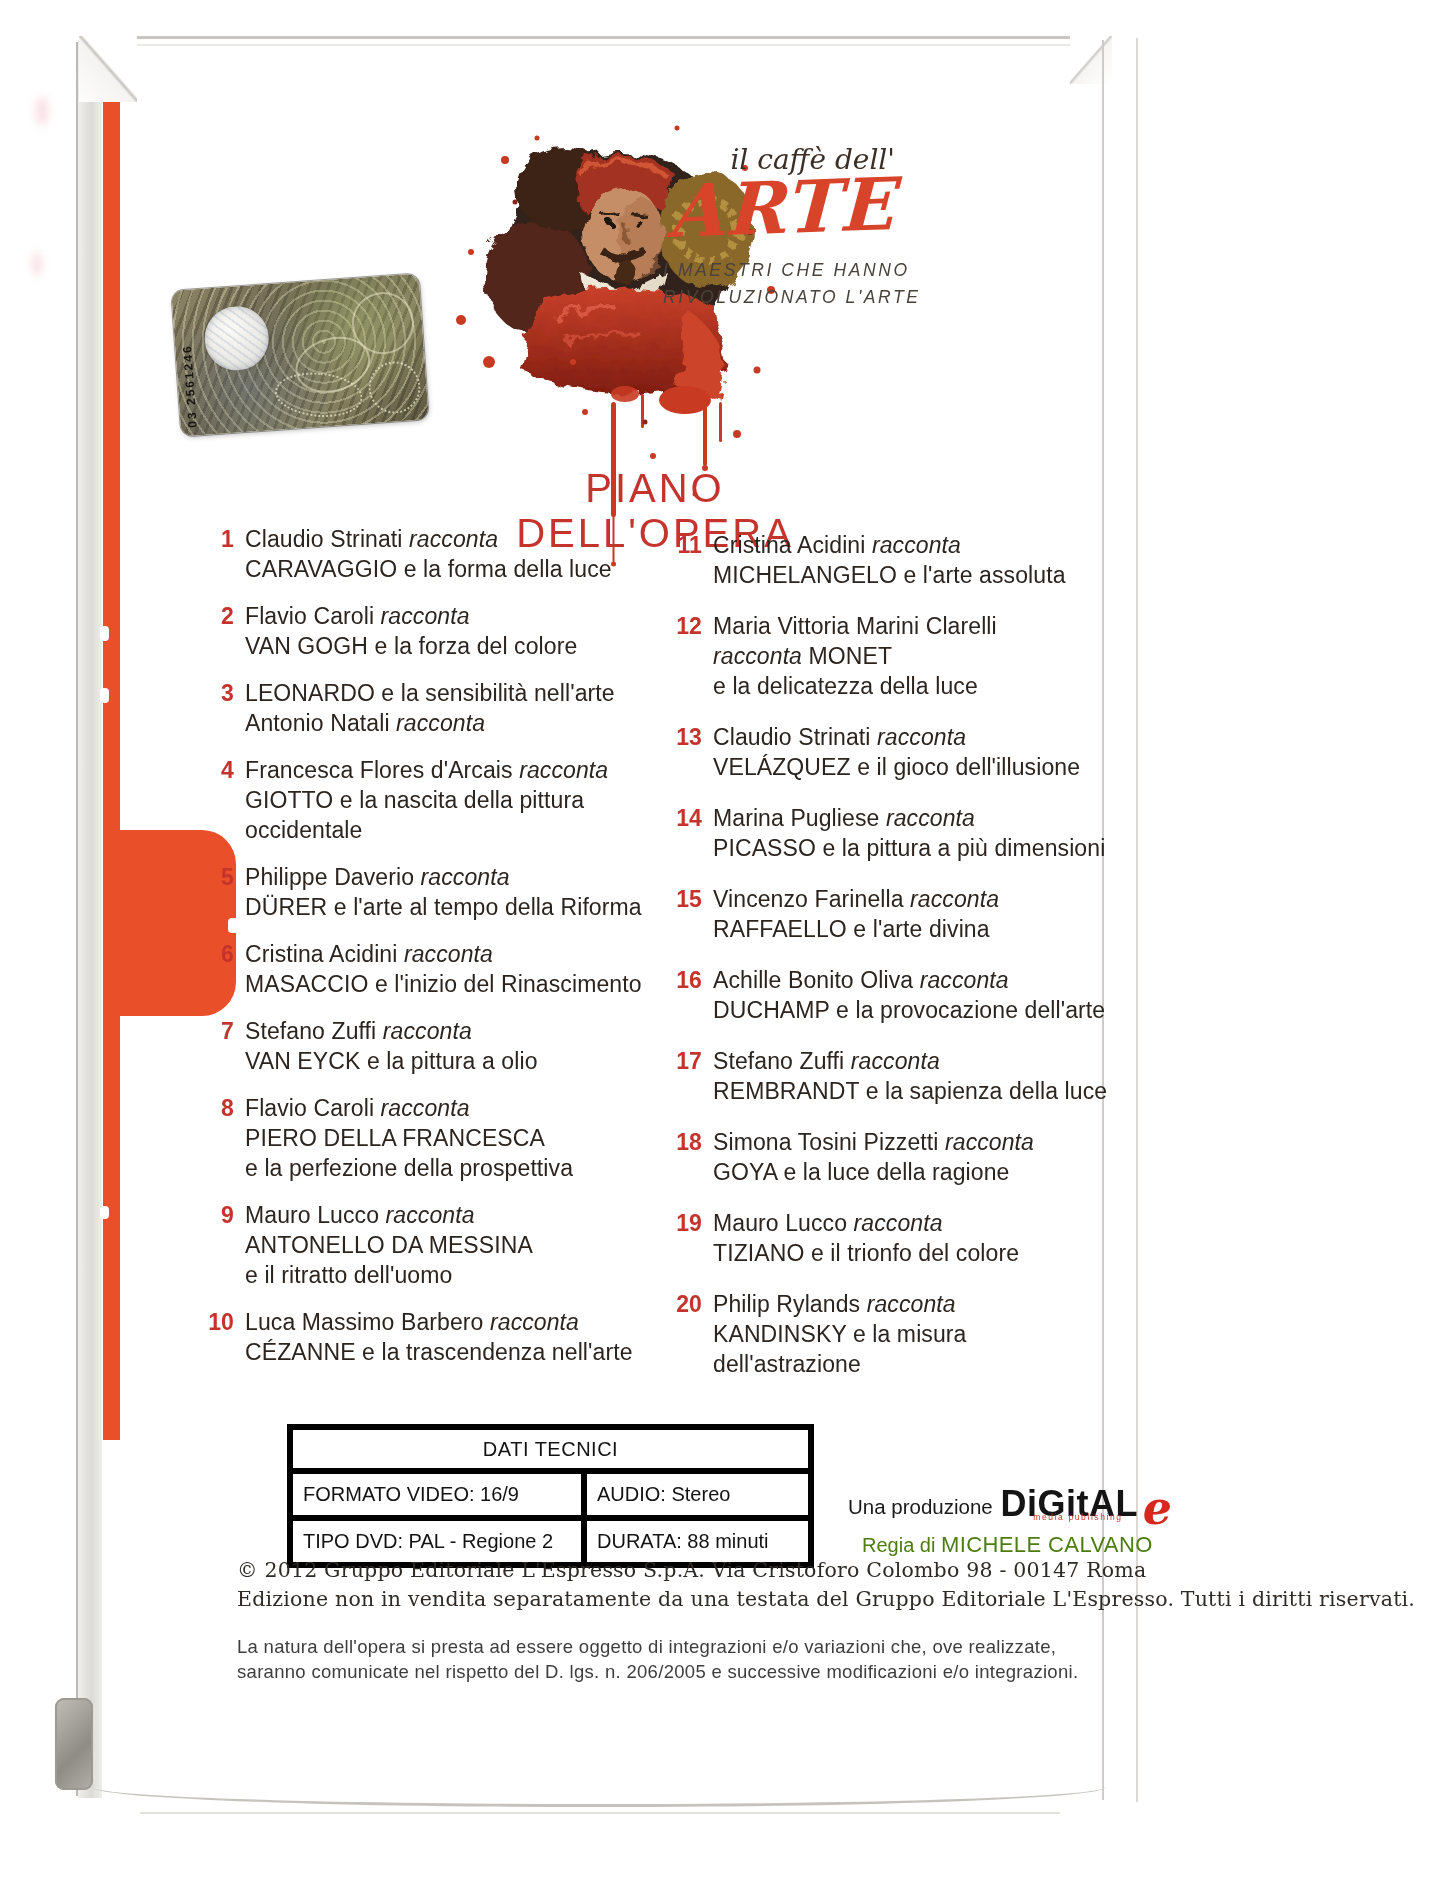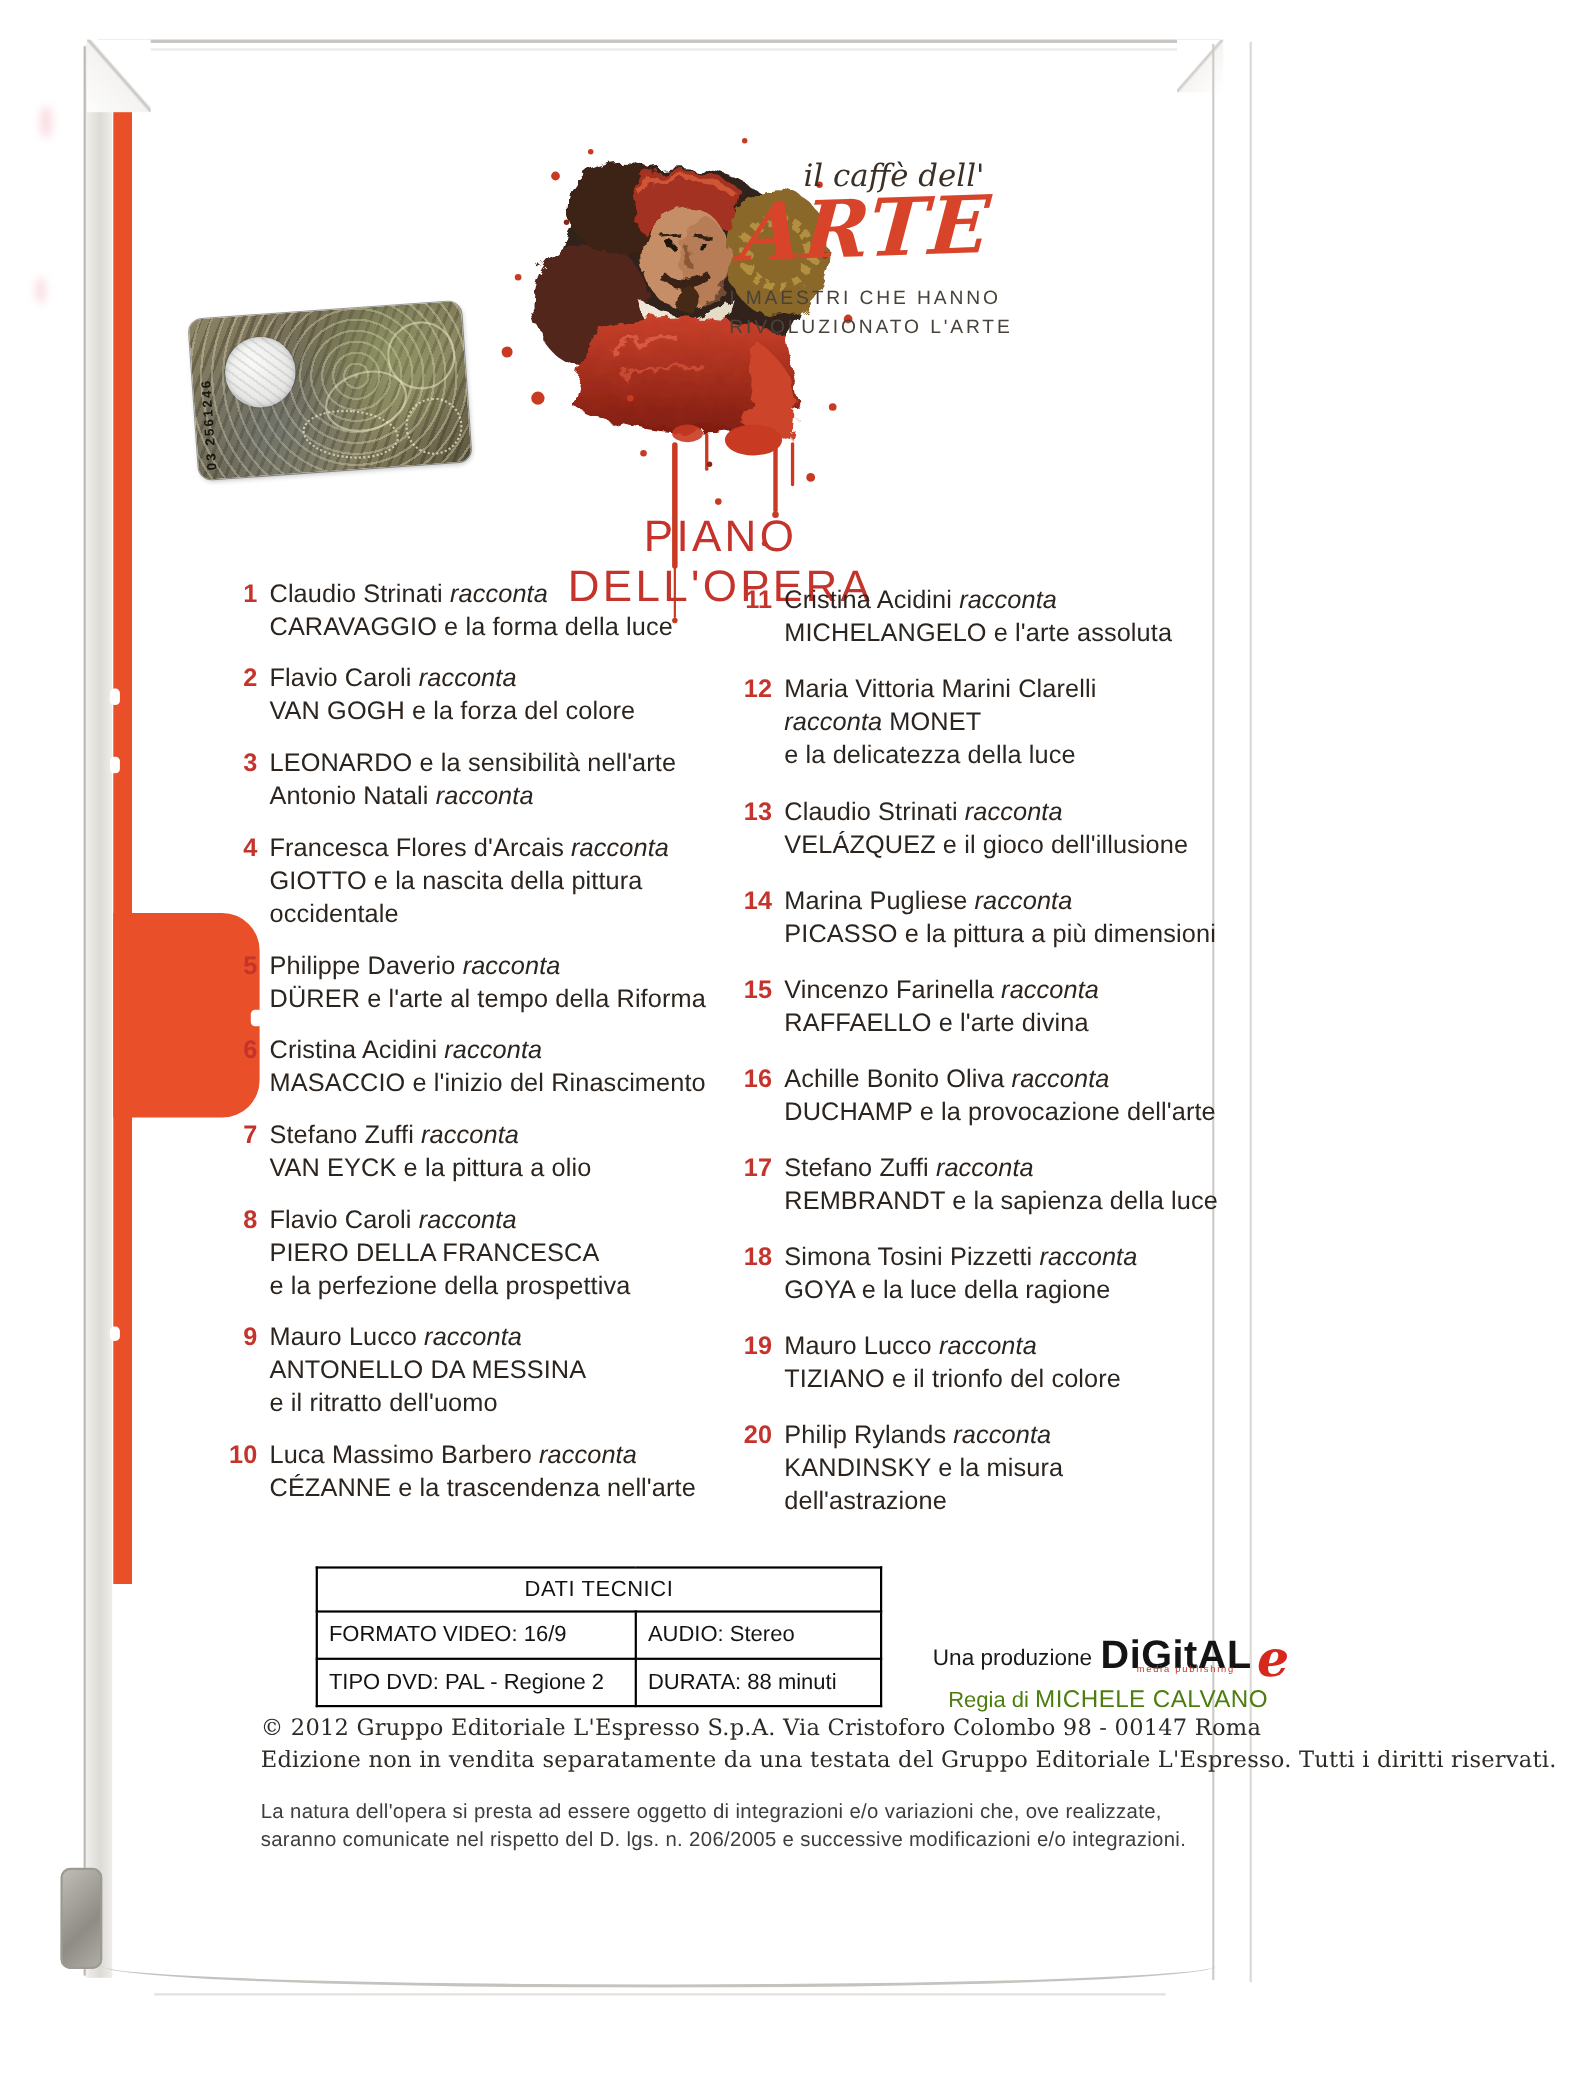--- a/index.html
+++ b/index.html
@@ -49,36 +49,36 @@
   .swirl{position:absolute;border:2px solid rgba(232,226,196,.55);border-radius:50%;}
   .swirl-dots{position:absolute;border:2px dotted rgba(240,236,210,.7);border-radius:50%;}
   
   .portrait-svg{position:absolute;left:445px;top:112px;}
   .brand-script{position:absolute;left:700px;top:143px;width:195px;text-align:right;
     font-family:"DejaVu Serif",serif;font-style:italic;font-size:28px;color:#3b2f26;}
   .brand-wordmark{position:absolute;left:674px;top:170px;width:215px;text-align:center;
     font-family:"DejaVu Serif",serif;font-style:italic;font-weight:bold;font-size:72px;line-height:76px;
     color:#d8442a;letter-spacing:1px;transform:rotate(-2deg) skewX(-6deg);}
   .brand-tagline{position:absolute;left:663px;top:257px;font-size:17.5px;letter-spacing:2.6px;
-    color:#49423b;line-height:27px;}
+    color:#49423b;line-height:27px;font-style:italic;}
   
   .plan-heading{position:absolute;left:440px;top:466px;width:430px;text-align:center;
     font-size:40px;letter-spacing:3px;color:#c5342c;}
   .plan-col{position:absolute;width:460px;font-size:23px;line-height:30px;color:#2c241e;letter-spacing:.1px;}
   .col-left{left:190px;top:524px;}
   .col-right{left:658px;top:530px;}
   .entry{display:flex;}
   .col-left .entry{margin-bottom:17px;}
   .col-right .entry{margin-bottom:21px;}
   .entry-num{width:44px;flex:none;text-align:right;color:#c5342c;font-weight:bold;margin-right:11px;}
   .entry-line{white-space:nowrap;}
   .it{font-style:italic;}
   
   .tech-table{position:absolute;left:287px;top:1424px;border-collapse:collapse;color:#131313;}
-  .tech-table th,.tech-table td{border:2px solid #000000;font-weight:normal;font-size:20px;}
+  .tech-table th,.tech-table td{border:6px solid #000000;font-weight:normal;font-size:20px;}
   .tech-table th{height:36px;text-align:center;letter-spacing:.5px;}
   .tech-table td{height:41px;padding:0 10px;}
   .tech-col1{width:268px;}
   .tech-col2{width:201px;}
   
   .prod-line{position:absolute;left:848px;top:1481px;font-size:20.5px;color:#1a1a1a;white-space:nowrap;}
   .digital-black{font-weight:bold;font-size:36px;letter-spacing:.5px;color:#141414;margin-left:2px;vertical-align:-2px;}
   .digital-e{font-family:"DejaVu Serif",serif;font-style:italic;font-weight:bold;font-size:46px;
     color:#d7281e;vertical-align:-10px;margin-left:-1px;}
   .digital-sub{position:absolute;left:1022px;top:1512px;width:112px;text-align:center;

